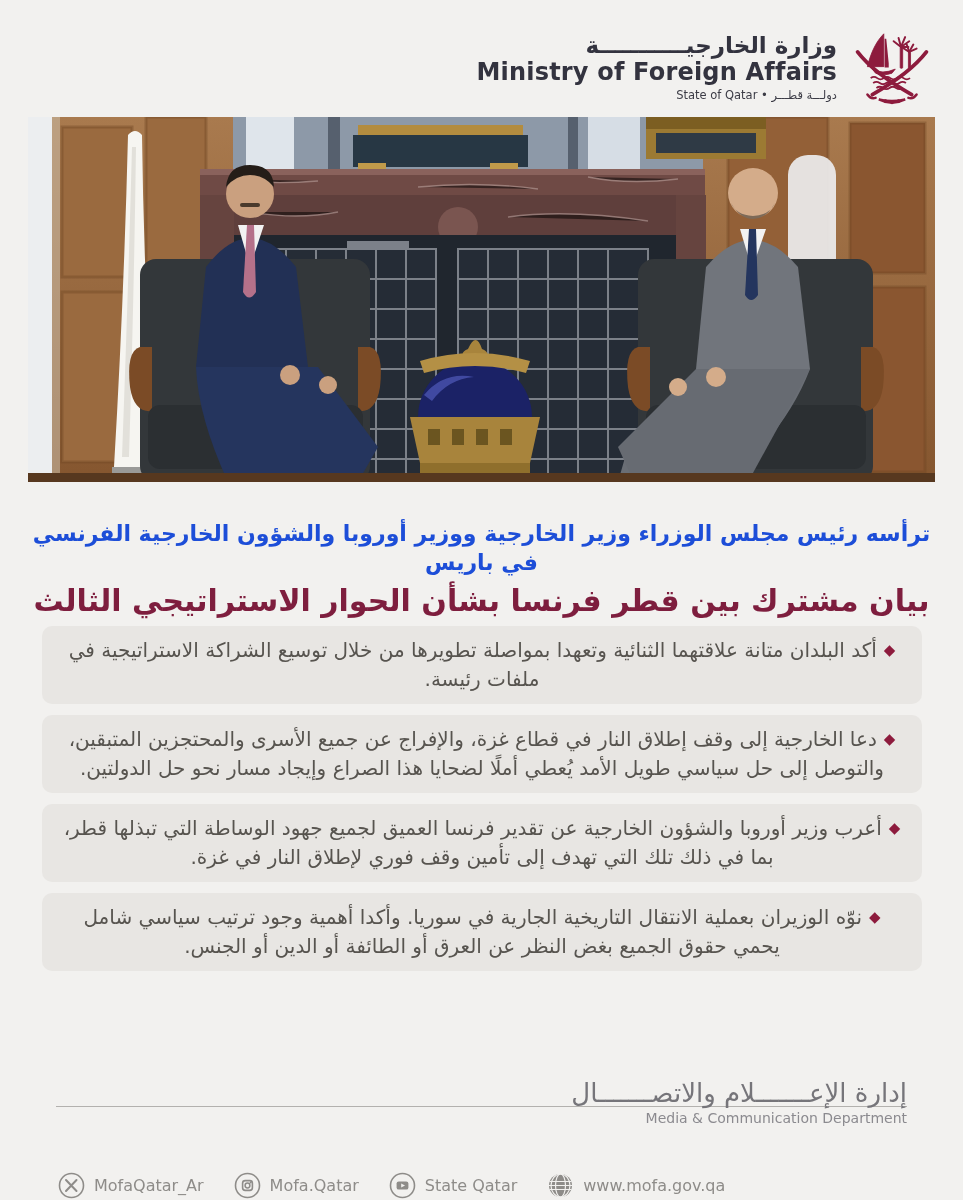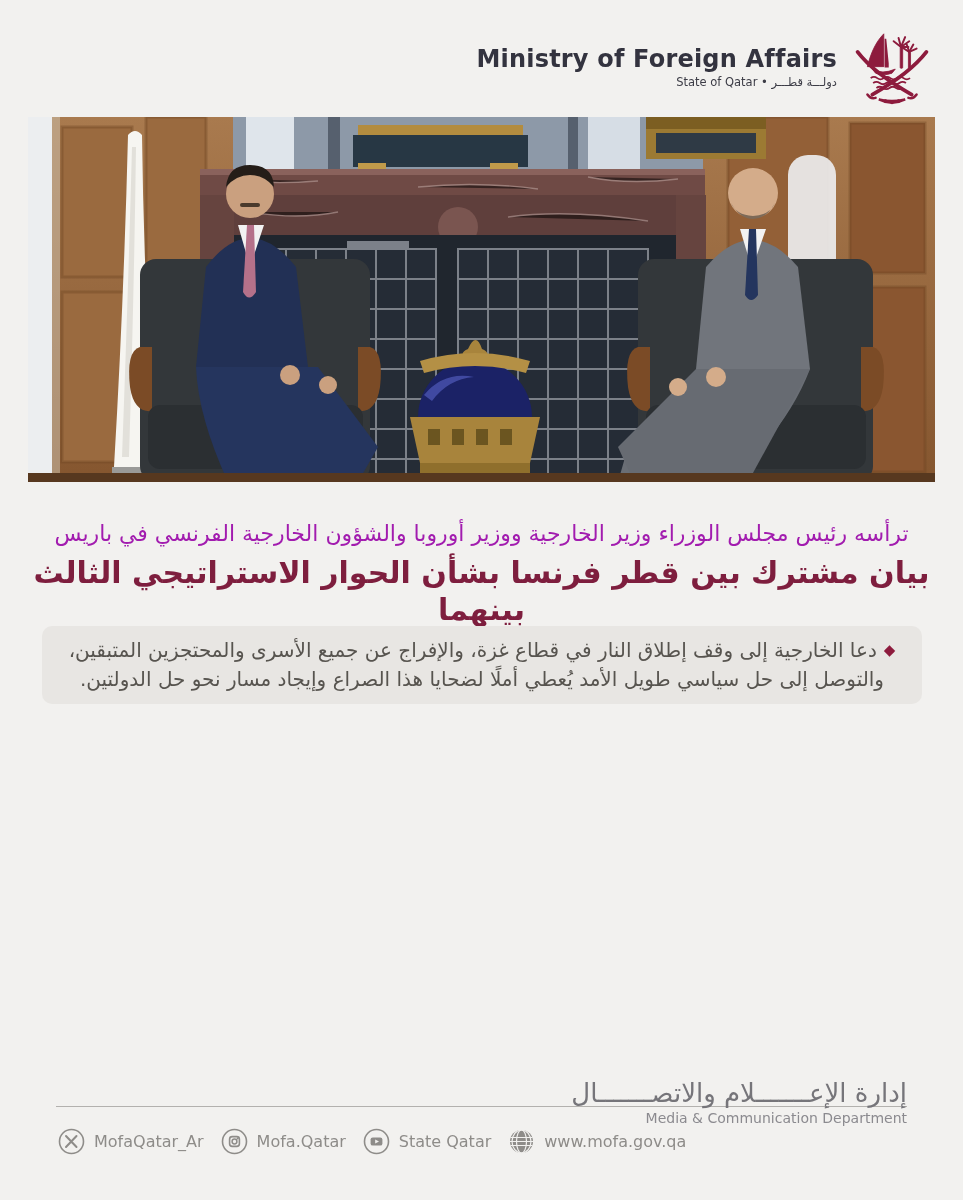--- a/index.html
+++ b/index.html
@@ -14,44 +14,45 @@
   .logo-row{ position:absolute; top:24px; right:30px; display:flex; align-items:center; gap:14px; }
   .logo-text{ text-align:right; color:#33333f; }
   .logo-ar{ font-size:23px; font-weight:bold; line-height:1.15; }
   .logo-en{ font-size:24px; font-weight:bold; letter-spacing:.2px; }
   .logo-sub{ font-size:11.5px; margin-top:2px; color:#3c3c46; }
   
   .photo{ position:absolute; top:117px; left:28px; width:907px; height:365px; overflow:hidden; background:#8a5c36; }
   .photo svg{ display:block; width:100%; height:100%; }
   
   .headline{ position:absolute; top:520px; left:30px; right:30px; text-align:center; direction:rtl; }
-  .headline-sub{ font-size:22px; font-weight:normal; color:#a21caf; line-height:1.3; }
+  .headline-sub{ font-size:22px; font-weight:bold; color:#1d4ed8; line-height:1.3; }
   .headline-title{ font-size:30px; font-weight:bold; color:#7e1e3e; margin-top:5px; line-height:1.25; }
   
   .points{ position:absolute; top:626px; left:42px; right:41px; }
   .point{
     background:#e8e6e3; border-radius:10px; margin-bottom:11px;
     padding:10px 20px; direction:rtl; text-align:center;
     color:#57544f; font-size:20px; line-height:1.45; font-weight:500;
   }
   .bullet{ color:#8d1b3d; font-size:15px; vertical-align:2px; margin-left:7px; }
   
   .divider{ position:absolute; top:1106px; left:56px; right:56px; height:1px; background:#b3b1ae; }
-  .social-row{ position:absolute; top:1128px; left:58px; display:flex; align-items:flex-start; gap:17px; }
+  .social-row{ position:absolute; top:1172px; left:58px; display:flex; align-items:flex-start; gap:30px; }
   .social-item{ display:flex; align-items:center; gap:9px; color:#8e8c89; font-size:16px; }
   .social-item svg{ display:block; }
   .dept{ position:absolute; top:1078px; right:56px; text-align:right; direction:rtl; }
   .dept-ar{ font-size:26px; color:#76757a; line-height:1.2; }
   .dept-en{ font-size:14px; color:#8b8a8f; direction:ltr; margin-top:1px; }
 </style>
 </head>
 <body>
 
 <div class="logo-row">
   <div class="logo-text">
+    <div class="logo-ar" dir="rtl">وزارة الخارجيـــــــــــة</div>
     <div class="logo-en">Ministry of Foreign Affairs</div>
     <div class="logo-sub">State of Qatar • دولـــة قطـــر</div>
   </div>
   <span>
     <svg width="82" height="82" viewBox="0 0 100 100" fill="none">
       <g fill="#8d1b3d" stroke="#8d1b3d">
 
         <path d="M40 12 L40 52 L20 52 C24 36 30 22 40 12 Z"></path>
         <path d="M42 18 L42 52 L45 52 L45 48 Z" stroke-width="2"></path>
 
@@ -232,21 +233,24 @@
     <rect x="0" y="356" width="907" height="9" fill="#57381f"></rect>
   </svg>
 </div>
 
 <div class="headline">
   <div class="headline-sub">ترأسه رئيس مجلس الوزراء وزير الخارجية ووزير أوروبا والشؤون الخارجية الفرنسي في باريس</div>
   <div class="headline-title">بيان مشترك بين قطر فرنسا بشأن الحوار الاستراتيجي الثالث بينهما</div>
 </div>
 
 <div class="points">
+  <div class="point"><span class="bullet">◆</span><span>أكد البلدان متانة علاقتهما الثنائية وتعهدا بمواصلة تطويرها من خلال توسيع الشراكة الاستراتيجية في ملفات رئيسة.</span></div>
   <div class="point"><span class="bullet">◆</span><span>دعا الخارجية إلى وقف إطلاق النار في قطاع غزة، والإفراج عن جميع الأسرى والمحتجزين المتبقين، والتوصل إلى حل سياسي طويل الأمد يُعطي أملًا لضحايا هذا الصراع وإيجاد مسار نحو حل الدولتين.</span></div>
+  <div class="point"><span class="bullet">◆</span><span>أعرب وزير أوروبا والشؤون الخارجية عن تقدير فرنسا العميق لجميع جهود الوساطة التي تبذلها قطر، بما في ذلك تلك التي تهدف إلى تأمين وقف فوري لإطلاق النار في غزة.</span></div>
+  <div class="point"><span class="bullet">◆</span><span>نوّه الوزيران بعملية الانتقال التاريخية الجارية في سوريا. وأكدا أهمية وجود ترتيب سياسي شامل يحمي حقوق الجميع بغض النظر عن العرق أو الطائفة أو الدين أو الجنس.</span></div>
 </div>
 
 <div class="divider"></div>
 
 <div class="social-row">
   <div class="social-item">
     <span>
       <svg width="27" height="27" viewBox="0 0 27 27">
           <circle cx="13.5" cy="13.5" r="12" fill="none" stroke="#8e8c89" stroke-width="1.6"></circle>
           <path d="M8 8 L18.5 19 M18.5 8 L8 19" stroke="#8e8c89" stroke-width="2" stroke-linecap="round"></path>

